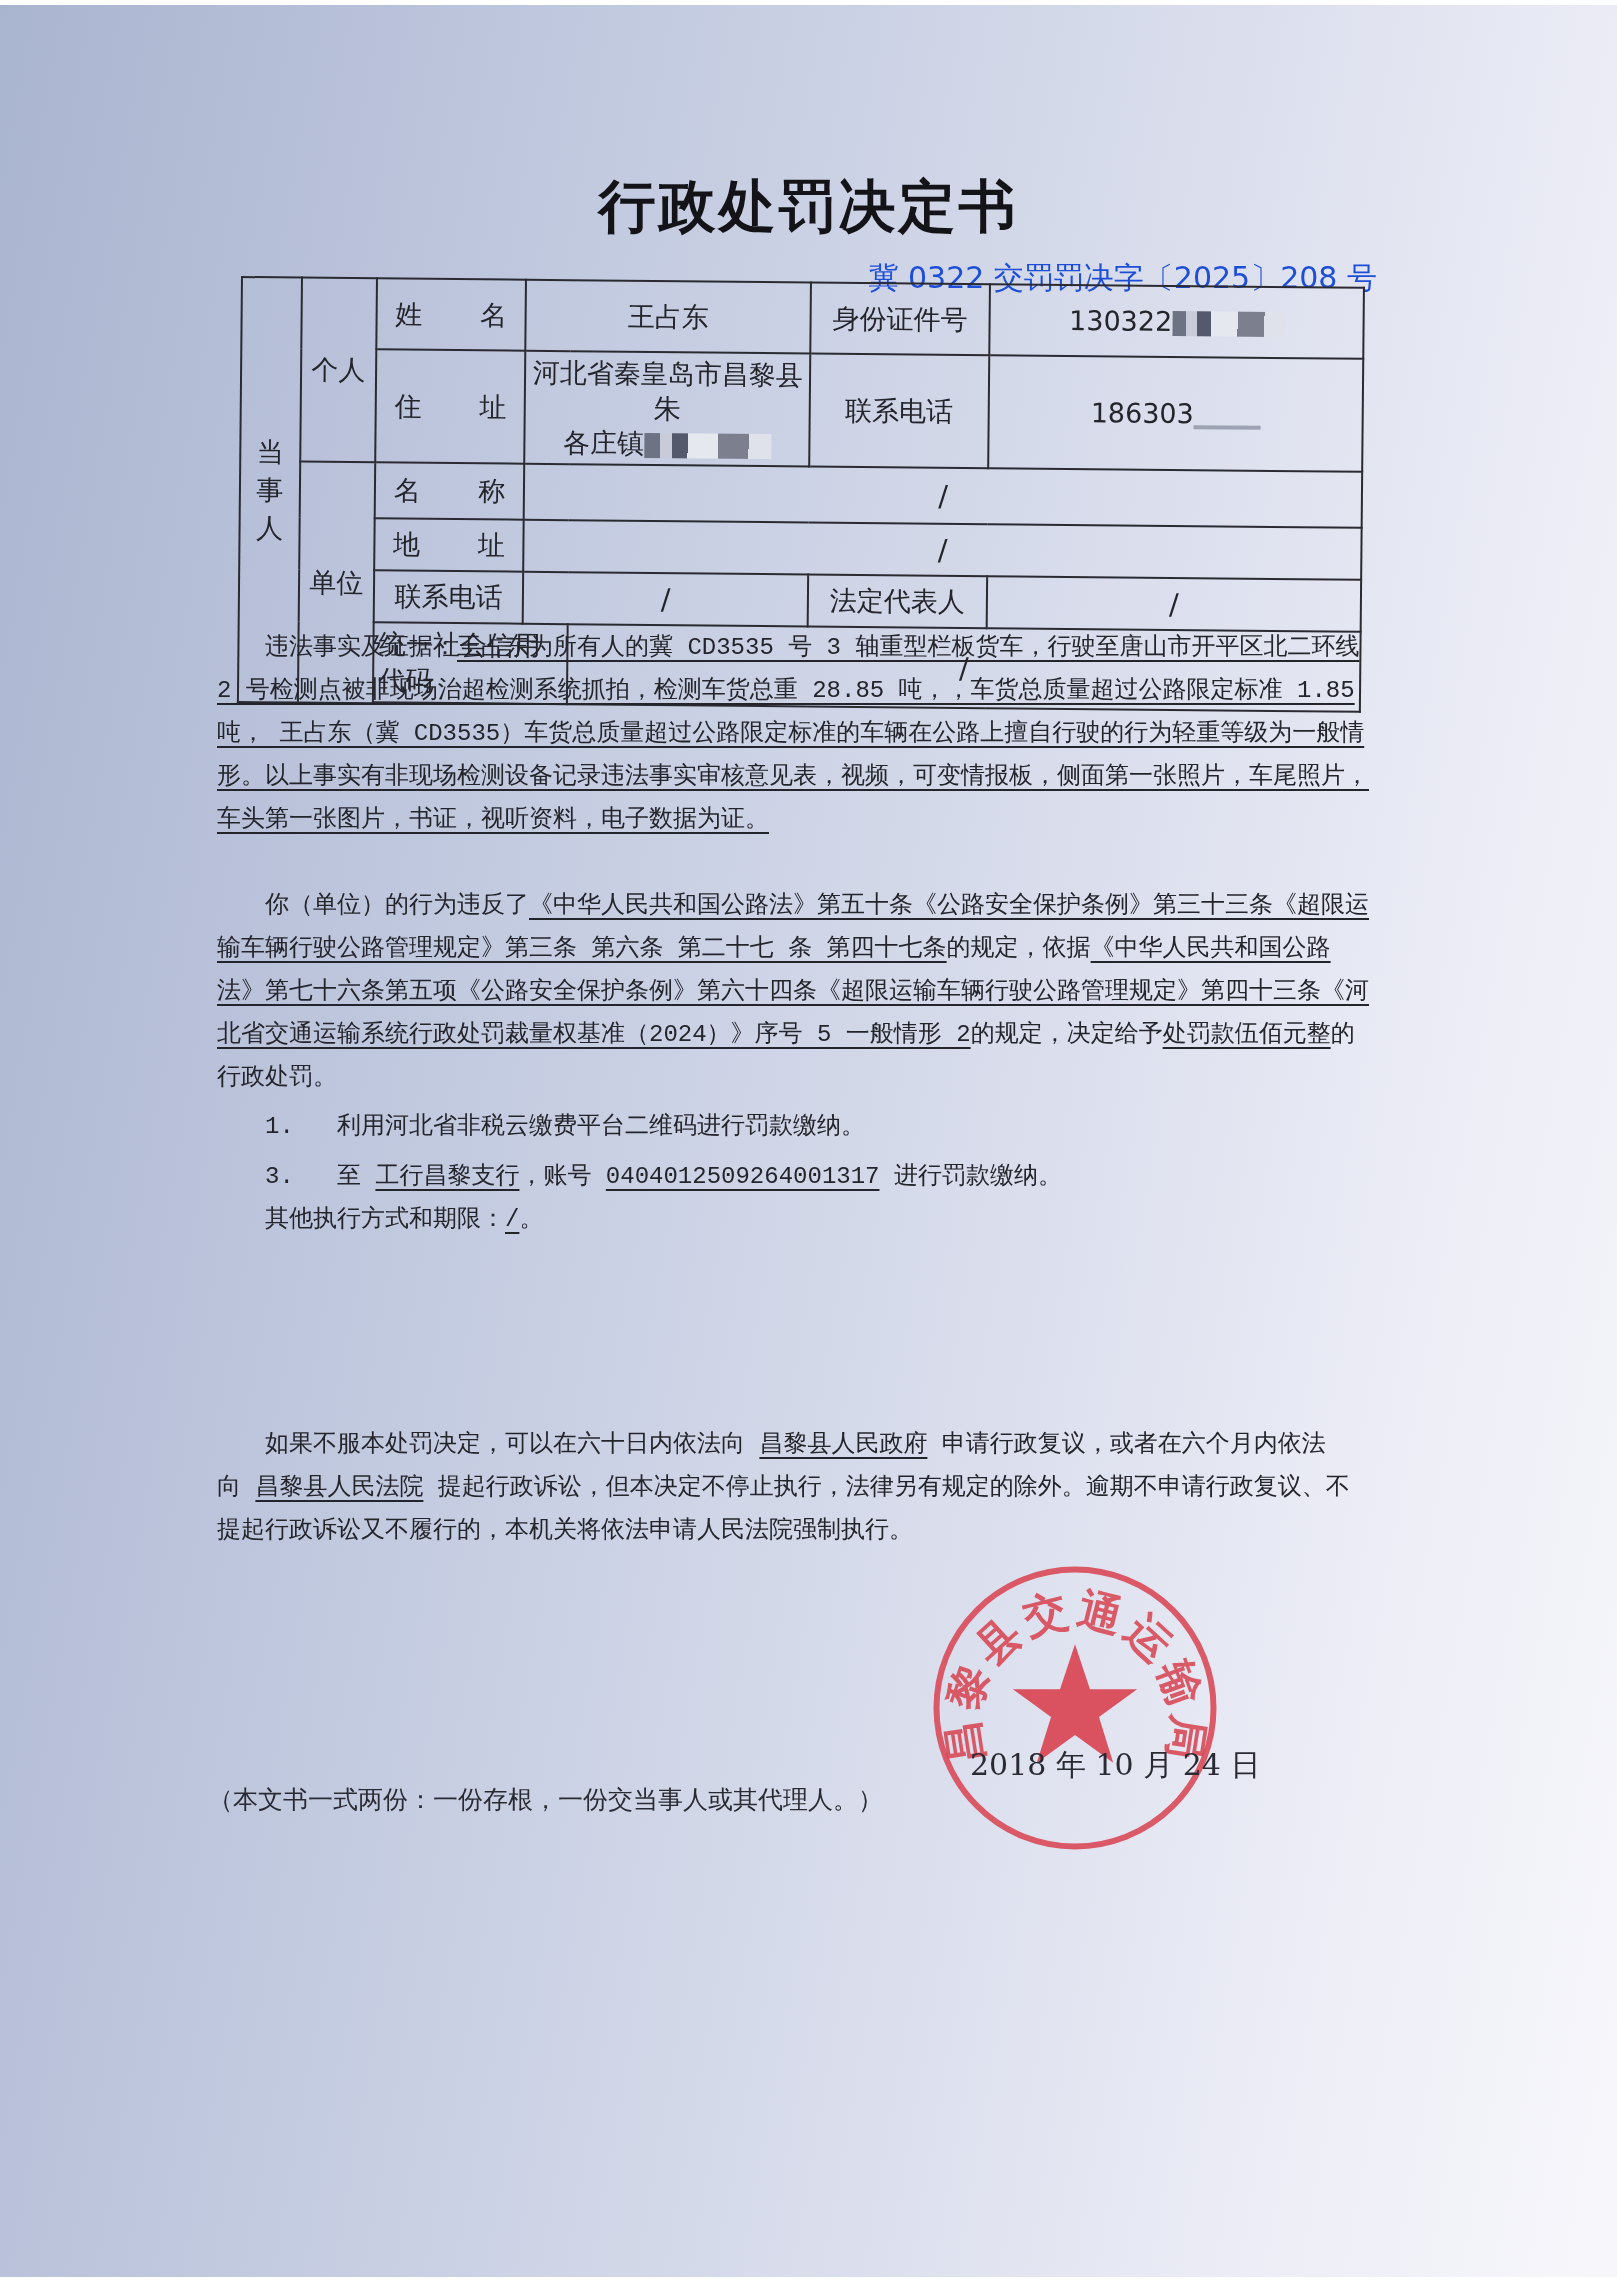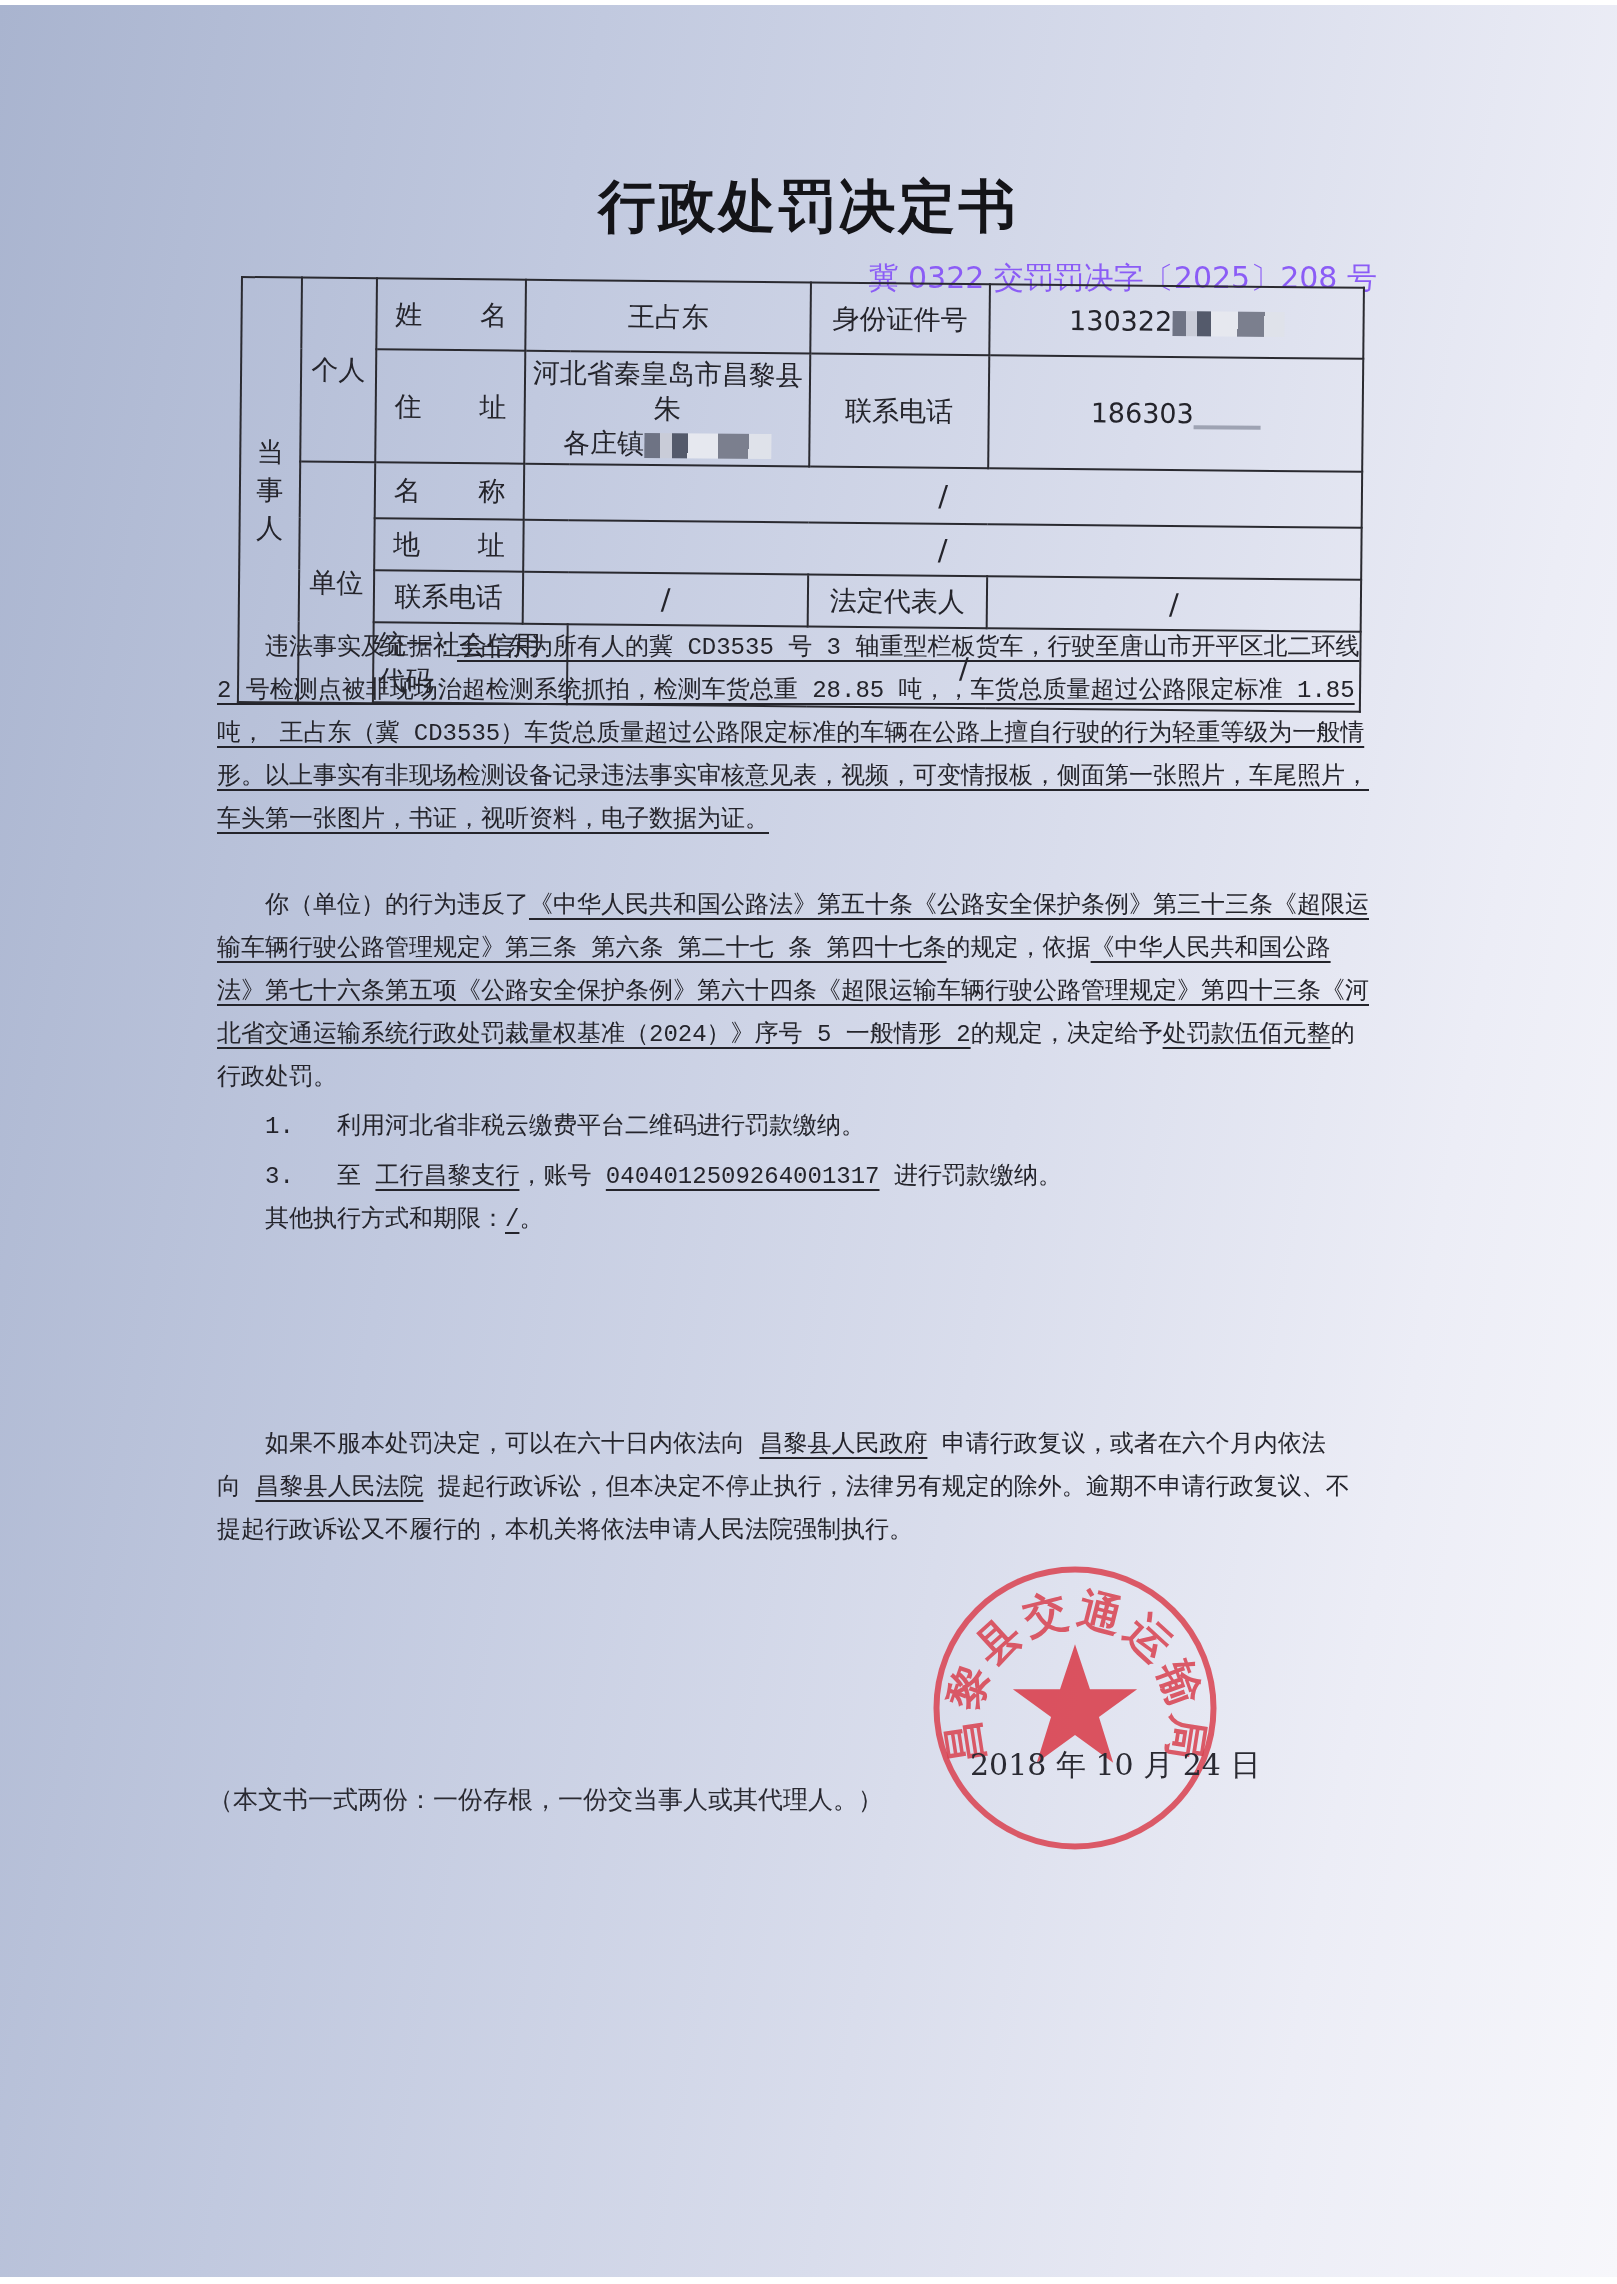--- a/index.html
+++ b/index.html
@@ -10,21 +10,21 @@
     color:#1b1b22;
   }
   .page-edge-top { position:absolute; left:0; top:0; width:1617px; height:4.5px; background:#ffffff; }
   .page-edge-bottom { position:absolute; left:0; top:2277px; width:1617px; height:6.7px; background:#ffffff; }
   .title {
     position:absolute; left:0; width:1617px; top:169px; text-align:center;
     font-family: "DejaVu Sans", "Liberation Sans", sans-serif;
     font-size:57px; letter-spacing:3px; font-weight:bold; color:#141418;
   }
   .docno {
-    position:absolute; right:240px; top:258px; font-size:30px; color:#8b5cf6;
+    position:absolute; right:240px; top:258px; font-size:30px; color:#1d4ed8;
     font-family: "DejaVu Sans", "Liberation Sans", sans-serif;
   }
   table.party {
     position:absolute; left:241px; top:276px; width:1124px;
     border-collapse:collapse; font-size:27px;
     transform: rotate(0.55deg); transform-origin: left top;
   }
   table.party td {
     border:2.2px solid #2a2a30; text-align:center; vertical-align:middle;
     padding:3px 4.5px; color:#24242b; font-family:"DejaVu Sans","Liberation Sans",sans-serif;

